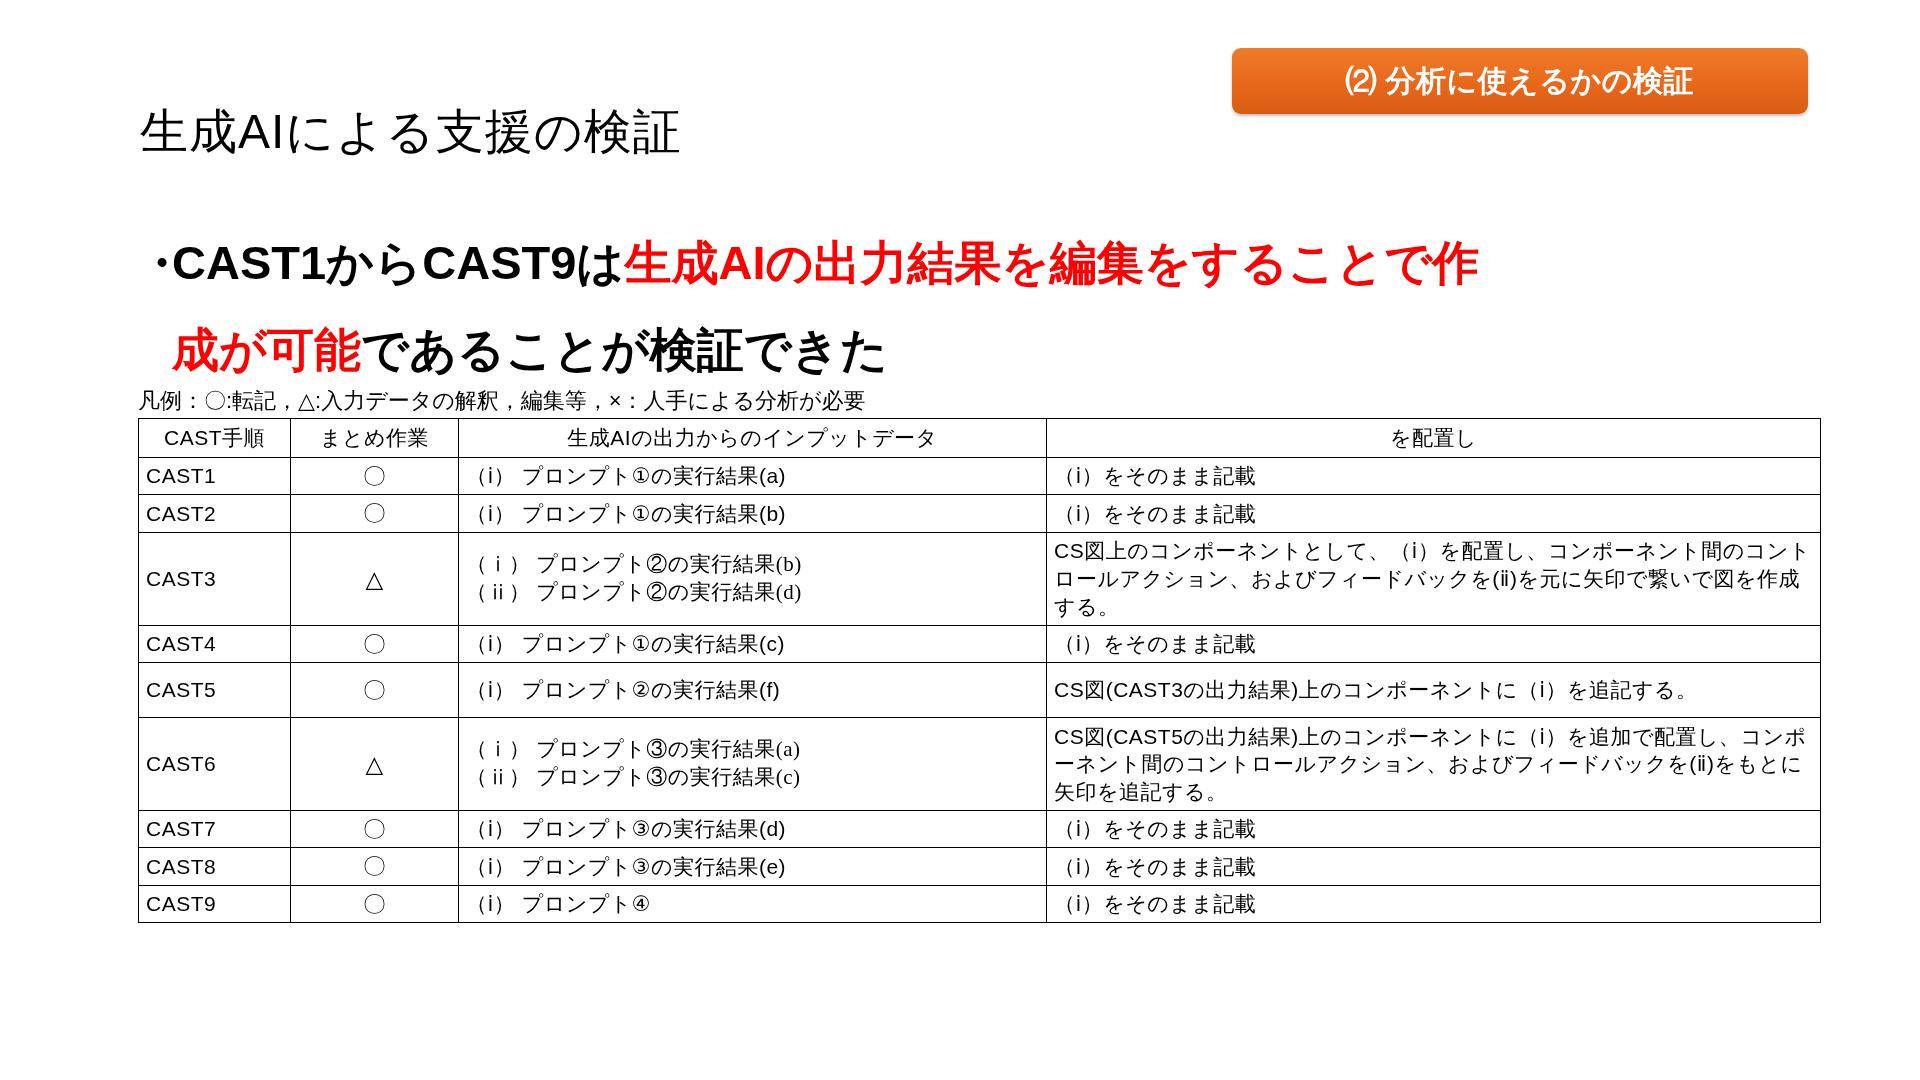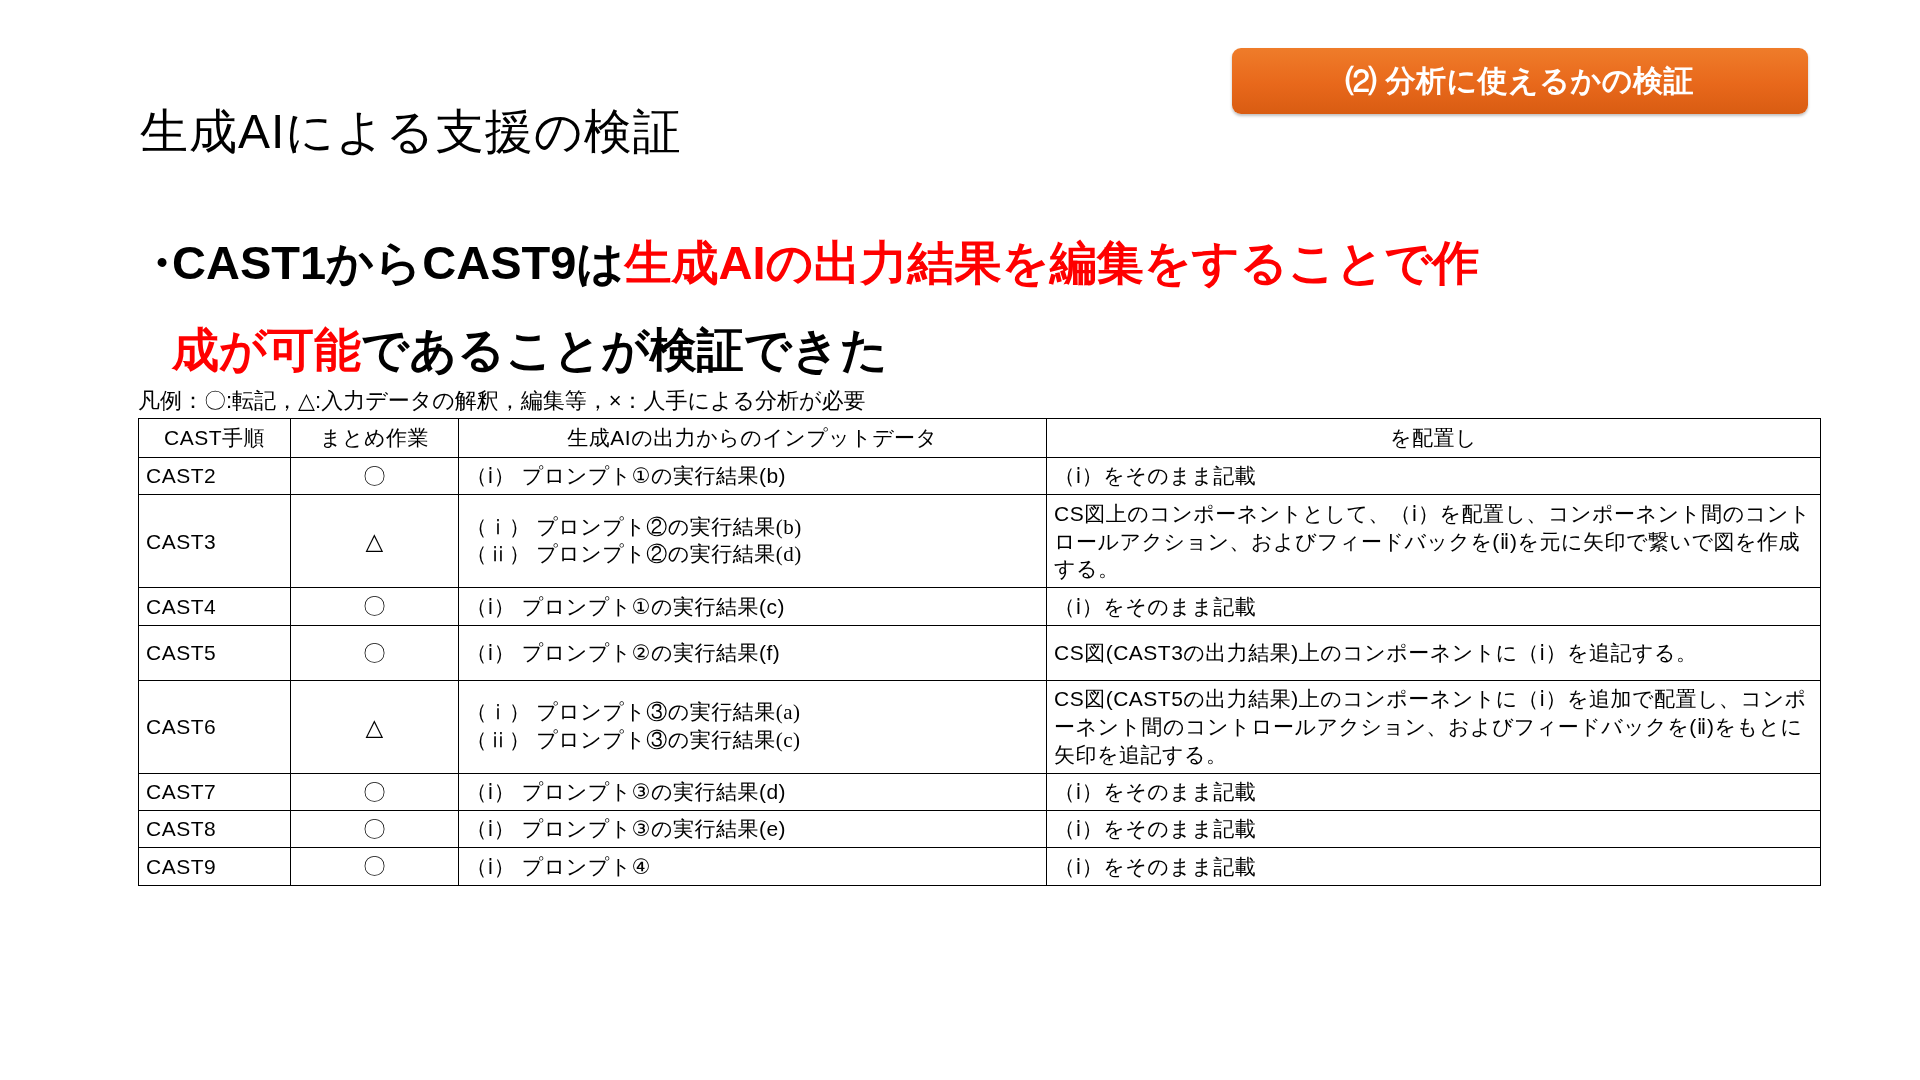--- a/index.html
+++ b/index.html
@@ -159,20 +159,26 @@
       <thead>
         <tr>
           <th>CAST手順</th>
           <th>まとめ作業</th>
           <th>生成AIの出力からのインプットデータ</th>
           <th>を配置し</th>
         </tr>
       </thead>
       <tbody>
         <tr>
+          <td class="step">CAST1</td>
+          <td class="sum">〇</td>
+          <td class="input nowrap">（ⅰ） プロンプト①の実行結果(a)</td>
+          <td class="edit mid">（ⅰ）をそのまま記載</td>
+        </tr>
+        <tr>
           <td class="step">CAST2</td>
           <td class="sum">〇</td>
           <td class="input nowrap">（ⅰ） プロンプト①の実行結果(b)</td>
           <td class="edit mid">（ⅰ）をそのまま記載</td>
         </tr>
         <tr class="tall">
           <td class="step">CAST3</td>
           <td class="sum">△</td>
           <td class="input pre-lines">（ⅰ） プロンプト②の実行結果(b)
 （ⅱ） プロンプト②の実行結果(d)</td>

